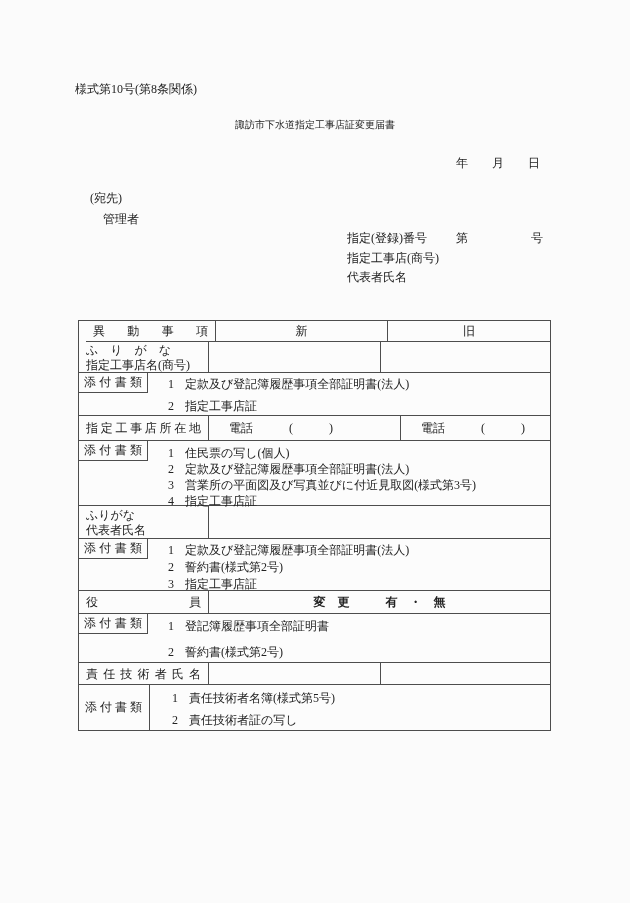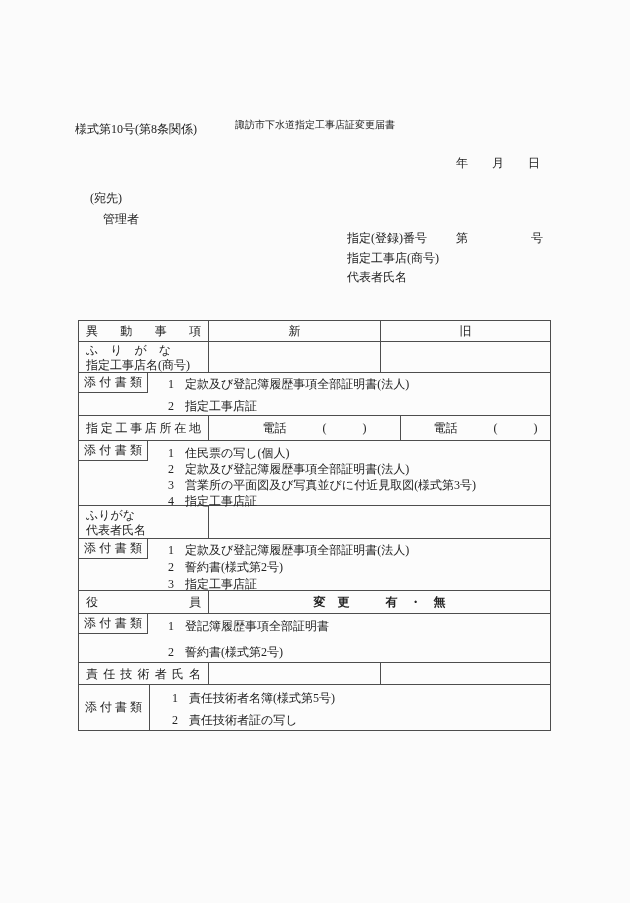--- a/index.html
+++ b/index.html
@@ -10,21 +10,21 @@
     color:#222222;
   }
   .page{
     position:relative;width:630px;height:903px;
     background:#fbfbfb;overflow:hidden;
     font-size:12px;line-height:15px;
   }
   .abs{position:absolute;white-space:pre;}
 
   
-  .form-number{left:75px;top:82px;margin-top:40px;}
+  .form-number{left:75px;top:82px;}
   .doc-title{left:0;top:117px;width:630px;text-align:center;font-size:10px;white-space:pre;}
   .date-line{left:456px;top:156px;}
   .addressee-note{left:90px;top:191px;}
   .addressee{left:103px;top:212px;}
   .desig-label{left:347px;top:231px;}
   .desig-dai{left:456px;top:231px;}
   .desig-go{left:531px;top:231px;}
   .shop-line{left:347px;top:251px;}
   .rep-line{left:347px;top:270px;}
 
@@ -37,28 +37,28 @@
   .row{display:flex;border-bottom:1px solid #4d4d4d;box-sizing:border-box;}
   .row:last-child{border-bottom:none;}
   .rowb{display:block;position:relative;border-bottom:1px solid #4d4d4d;box-sizing:border-box;}
   .c1{width:130px;border-right:1px solid #4d4d4d;box-sizing:border-box;}
   .c2{width:172px;border-right:1px solid #4d4d4d;box-sizing:border-box;}
   .c3{flex:1;}
   .cmerge{flex:1;font-weight:bold;}
 
   .jlabel{text-align:justify;text-align-last:justify;padding:0 7px;}
 
-  .r1{height:21px;}  .r1 .c1{padding-top:2px;line-height:16px;}
+  .r1{height:21px;margin-left:7px;}  .r1 .c1{padding-top:2px;line-height:16px;}
   .r1 .c2,.r1 .c3{text-align:center;padding-top:2px;line-height:16px;}
 
   .r2{height:31px;}  .r2 .c1{padding:1px 0 0 7px;line-height:15px;white-space:pre;}
   .r6{height:33px;flex-direction:column;}  .r6 .c1{padding:2px 0 0 7px;line-height:15px;white-space:pre;}
 
   .r4{height:25px;gap:20px;}  .r4 .c1{padding-top:4px;line-height:16px;}
-  .r4 .c2,.r4 .c3{text-align:center;line-height:24px;white-space:pre;}
+  .r4 .c2,.r4 .c3{line-height:24px;white-space:pre;}
 
   .r8{height:23px;}  .r8 .c1{padding-top:3px;line-height:16px;}
   .r8 .cmerge{text-align:center;line-height:22px;white-space:pre;}
 
   .r10{height:22px;} .r10 .c1{padding-top:3px;line-height:16px;}
 
   .r3{height:43px;}  .r5{height:65px;}  .r7{height:52px;}  .r9{height:49px;}
   .abox{
     position:absolute;left:0;top:0;width:69px;height:20px;
     border-right:1px solid #4d4d4d;border-bottom:1px solid #4d4d4d;

